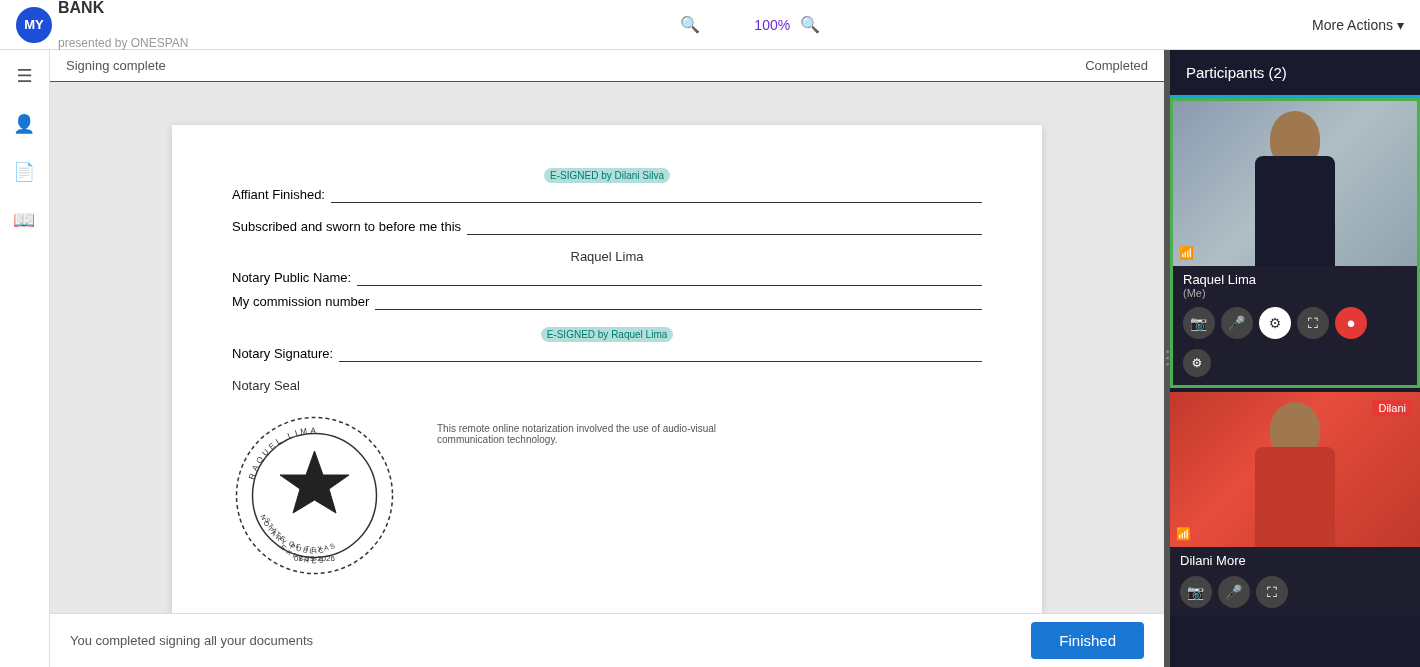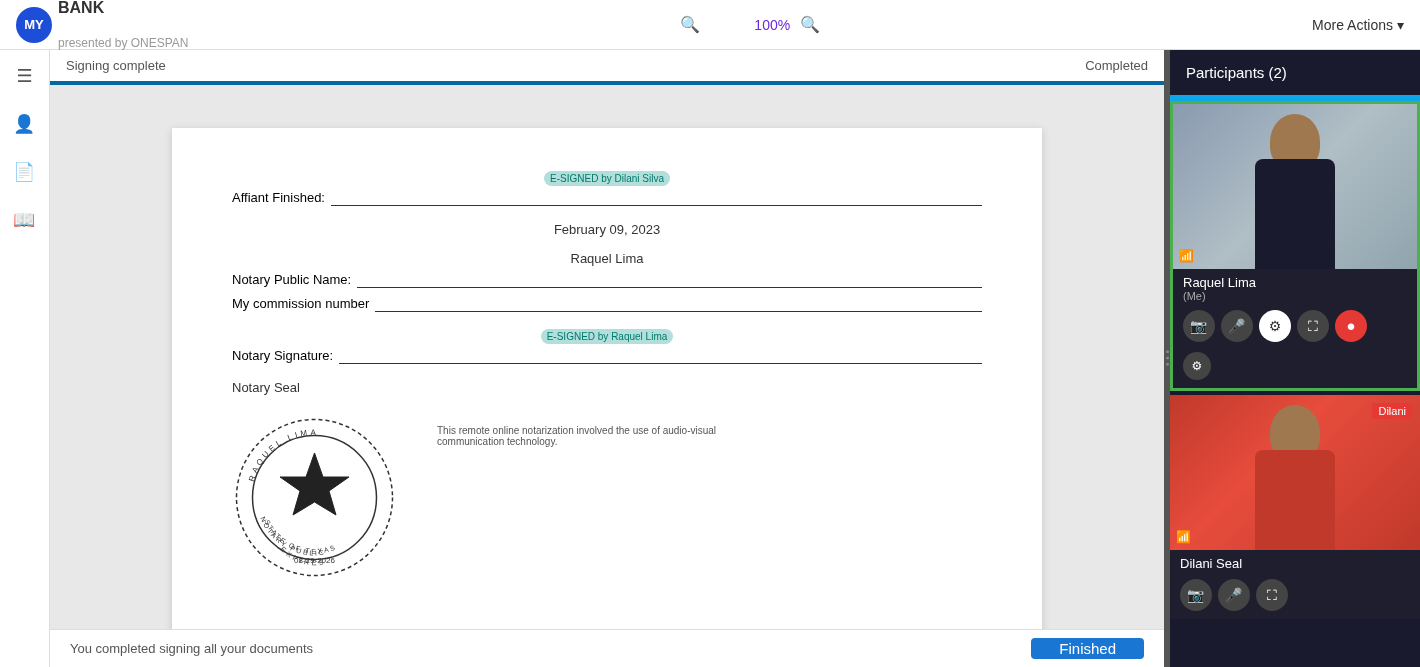--- a/index.html
+++ b/index.html
@@ -98,21 +98,21 @@
       flex-direction: column;
       background: #e8e8e8;
       overflow: hidden;
     }
     .doc-toolbar {
       background: #fff;
       padding: 8px 16px;
       display: flex;
       align-items: center;
       justify-content: space-between;
-      border-bottom: 4px solid #0369a1;
+      border-bottom: 1px solid #0369a1;
       font-size: 13px;
     }
     .signing-complete-label { color: #555; }
     .completed-badge { color: #555; }
     .doc-scroll {
       flex: 1;
       overflow-y: auto;
       padding: 20px 32px;
       position: relative;
       margin-top: 23px;
@@ -176,39 +176,39 @@
       align-items: center;
       justify-content: space-between;
       border-top: 1px solid #ddd;
     }
     .bottom-text { font-size: 13px; color: #555; }
     .finished-btn {
       background: #1976d2;
       color: #fff;
       border: none;
       border-radius: 4px;
-      padding: 2px 28px;
+      padding: 10px 28px;
       font-size: 15px;
       cursor: pointer;
       font-weight: 500;
     }
 
     
     .right-panel {
       width: 250px;
       background: #1a1a2e;
       display: flex;
       flex-direction: column;
       overflow: hidden;
     }
     .participants-header {
       padding: 14px 16px;
       font-size: 15px;
       color: #fff;
-      border-bottom: 6px solid #0ea5e9;
+      border-bottom: 3px solid #0ea5e9;
     }
     .video-card {
       position: relative;
       background: #2d2d3d;
     }
     .video-card.active-speaker {
       border: 3px solid #4caf50;
     }
     .signal-icon {
       position: absolute;
@@ -359,22 +359,25 @@
 
         <div class="esigned-block">
           <div class="esigned-tag">E-SIGNED by Dilani Silva</div>
         </div>
 
         <div class="doc-field-line" style="margin-bottom:16px;">
           <span>Affiant Finished:</span>
           <span class="underline-field" style="display:inline-block;width:180px;border-bottom:1px solid #333;">&nbsp;</span>
         </div>
 
-        <div class="doc-center doc-line" style="margin-top:10px;">February 09, 2023</div>
-
+
+        <div class="doc-field-line">
+          <span>Subscribed and sworn to before me this</span>
+          <span class="underline-field" style="display:inline-block;width:200px;border-bottom:1px solid #333;">&nbsp;</span>
+        </div>
 
         <div class="doc-center doc-line" style="margin-top:14px;">Raquel Lima</div>
 
         <div class="doc-field-line">
           <span>Notary Public Name:</span>
           <span class="underline-field" style="display:inline-block;width:160px;border-bottom:1px solid #333;">&nbsp;</span>
         </div>
 
 
         <div class="doc-field-line">
@@ -480,21 +483,21 @@
           <div style="position:absolute;bottom:0;left:50%;transform:translateX(-50%);">
             <div style="width:50px;height:55px;background:#a07850;border-radius:50% 50% 40% 40%;margin:0 auto;"></div>
             <div style="width:80px;height:100px;background:#c0392b;border-radius:8px 8px 0 0;margin-top:-10px;"></div>
           </div>
 
           <div class="signal-icon">📶</div>
 
           <div class="dilani-label">Dilani</div>
         </div>
         <div class="participant-info">
-          <div class="participant-name">Dilani Seal</div>
+          <div class="participant-name">Dilani More</div>
         </div>
         <div class="participant-controls">
           <button class="ctrl-btn dark">📷</button>
           <button class="ctrl-btn dark">🎤</button>
           <button class="ctrl-btn dark">⛶</button>
         </div>
       </div>
 
     </div>
   </div>

